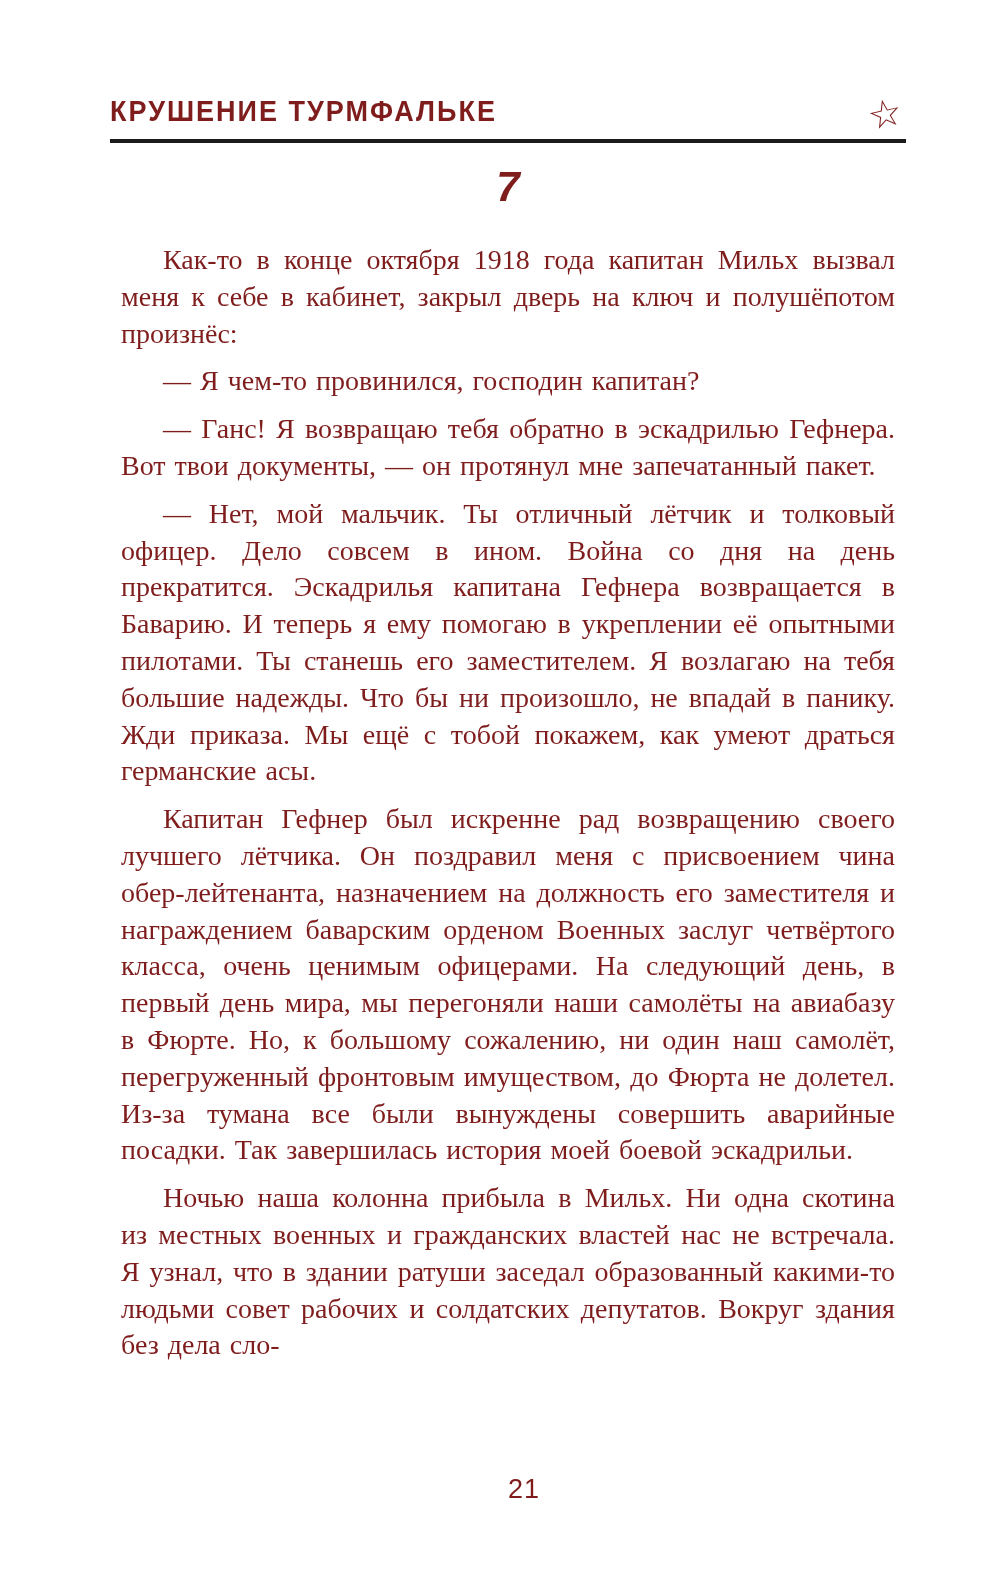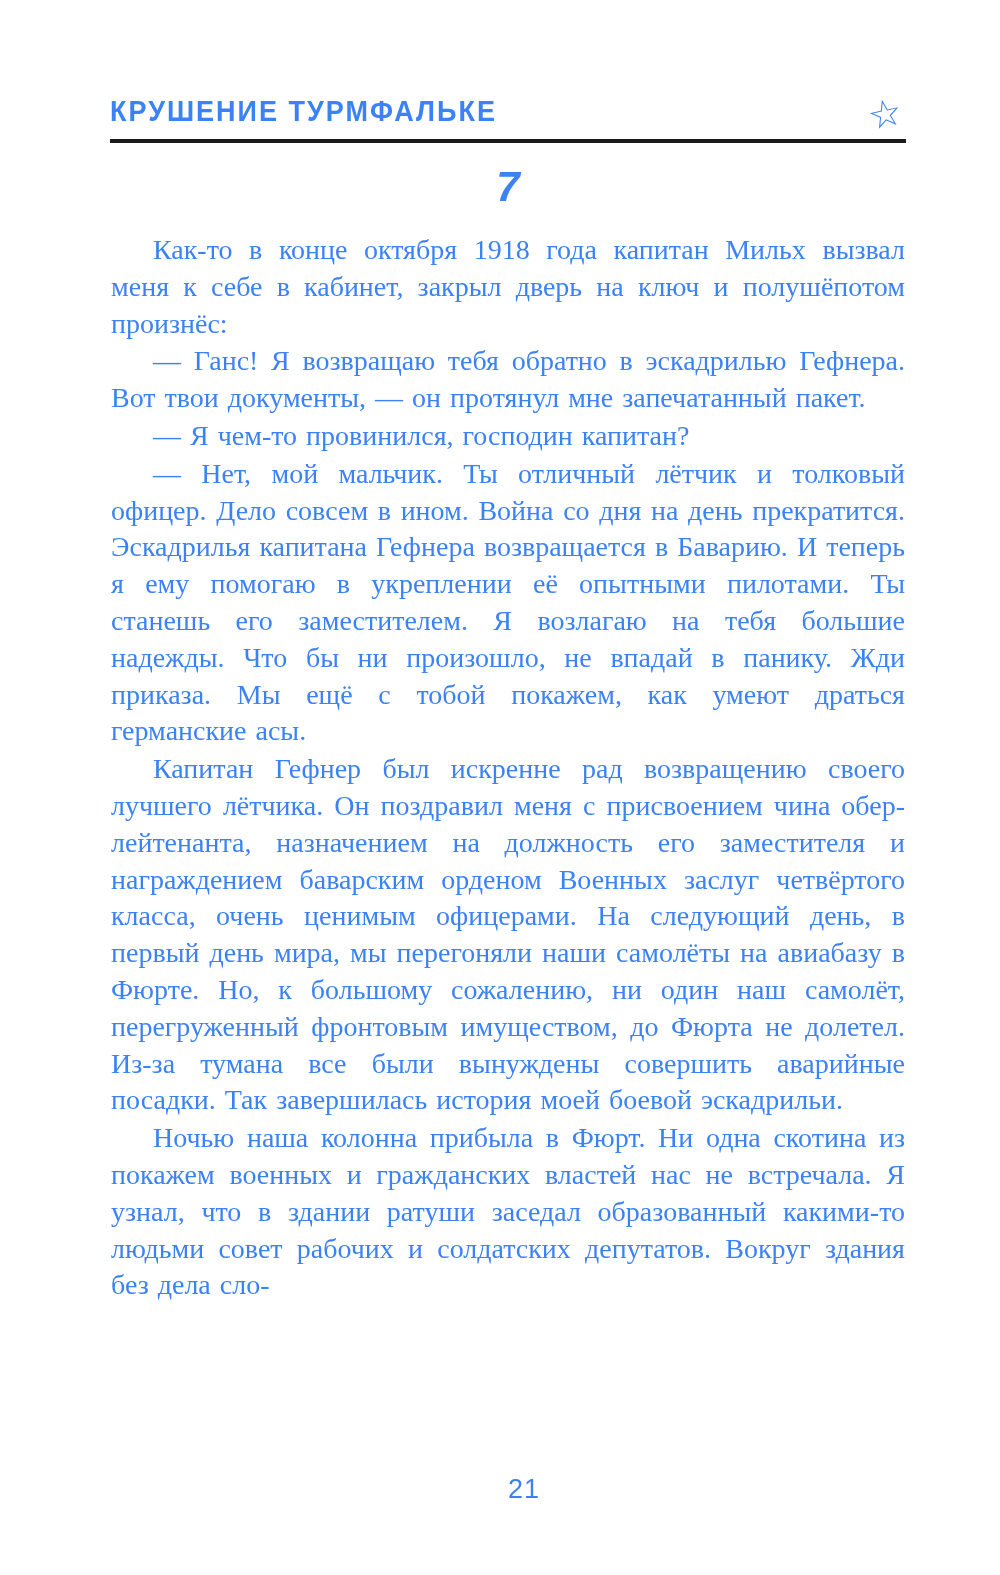--- a/index.html
+++ b/index.html
@@ -6,21 +6,21 @@
     margin: 0;
     padding: 0;
     background: #e8e8e8;
   }
   .page {
     position: relative;
     width: 1000px;
     height: 1575px;
     margin: 0 auto;
     background: #ffffff;
-    color: #3b82f6;
+    color: #7f1d1d;
     overflow: hidden;
   }
   
   .running-header {
     position: absolute;
     top: 98px;
     left: 110px;
     width: 796px;
     display: flex;
     align-items: flex-end;
@@ -63,21 +63,21 @@
     top: 231px;
     left: 110px;
     width: 796px;
     font-family: "Liberation Serif", serif;
     font-size: 28px;
     line-height: 36.8px;
     text-align: justify;
     word-spacing: 2px;
   }
   .body-text p {
-    margin: 1px;
+    margin: 11px;
     text-indent: 42px;
   }
   
   .folio {
     position: absolute;
     top: 1474px;
     left: 126px;
     width: 796px;
     text-align: center;
     font-family: "Liberation Sans", sans-serif;
@@ -92,22 +92,22 @@
 
   <div class="running-header">
     <span class="running-title">КРУШЕНИЕ ТУРМФАЛЬКЕ</span>
     <span class="star">☆</span>
   </div>
 
   <div class="chapter-number">7</div>
 
   <div class="body-text">
     <p>Как-то в конце октября 1918 года капитан Мильх вызвал меня к себе в кабинет, закрыл дверь на ключ и полушёпотом произнёс:</p>
+    <p>— Я чем-то провинился, господин капитан?</p>
     <p>— Ганс! Я возвращаю тебя обратно в эскадрилью Гефнера. Вот твои документы, — он протянул мне запечатанный пакет.</p>
-    <p>— Я чем-то провинился, господин капитан?</p>
     <p>— Нет, мой мальчик. Ты отличный лётчик и толковый офицер. Дело совсем в ином. Война со дня на день прекратится. Эскадрилья капитана Гефнера возвращается в Баварию. И теперь я ему помогаю в укреплении её опытными пилотами. Ты станешь его заместителем. Я возлагаю на тебя большие надежды. Что бы ни произошло, не впадай в панику. Жди приказа. Мы ещё с тобой покажем, как умеют драться германские асы.</p>
     <p>Капитан Гефнер был искренне рад возвращению своего лучшего лётчика. Он поздравил меня с присвоением чина обер-лейтенанта, назначением на должность его заместителя и награждением баварским орденом Военных заслуг четвёртого класса, очень ценимым офицерами. На следующий день, в первый день мира, мы перегоняли наши самолёты на авиабазу в Фюрте. Но, к большому сожалению, ни один наш самолёт, перегруженный фронтовым имуществом, до Фюрта не долетел. Из-за тумана все были вынуждены совершить аварийные посадки. Так завершилась история моей боевой эскадрильи.</p>
-    <p>Ночью наша колонна прибыла в Фюрт. Ни одна скотина из покажем военных и гражданских властей нас не встречала. Я узнал, что в здании ратуши заседал образованный какими-то людьми совет рабочих и солдатских депутатов. Вокруг здания без дела сло-</p>
+    <p>Ночью наша колонна прибыла в Мильх. Ни одна скотина из местных военных и гражданских властей нас не встречала. Я узнал, что в здании ратуши заседал образованный какими-то людьми совет рабочих и солдатских депутатов. Вокруг здания без дела сло-</p>
   </div>
 
   <div class="folio">21</div>
 
 </div>
 
 </body></html>

